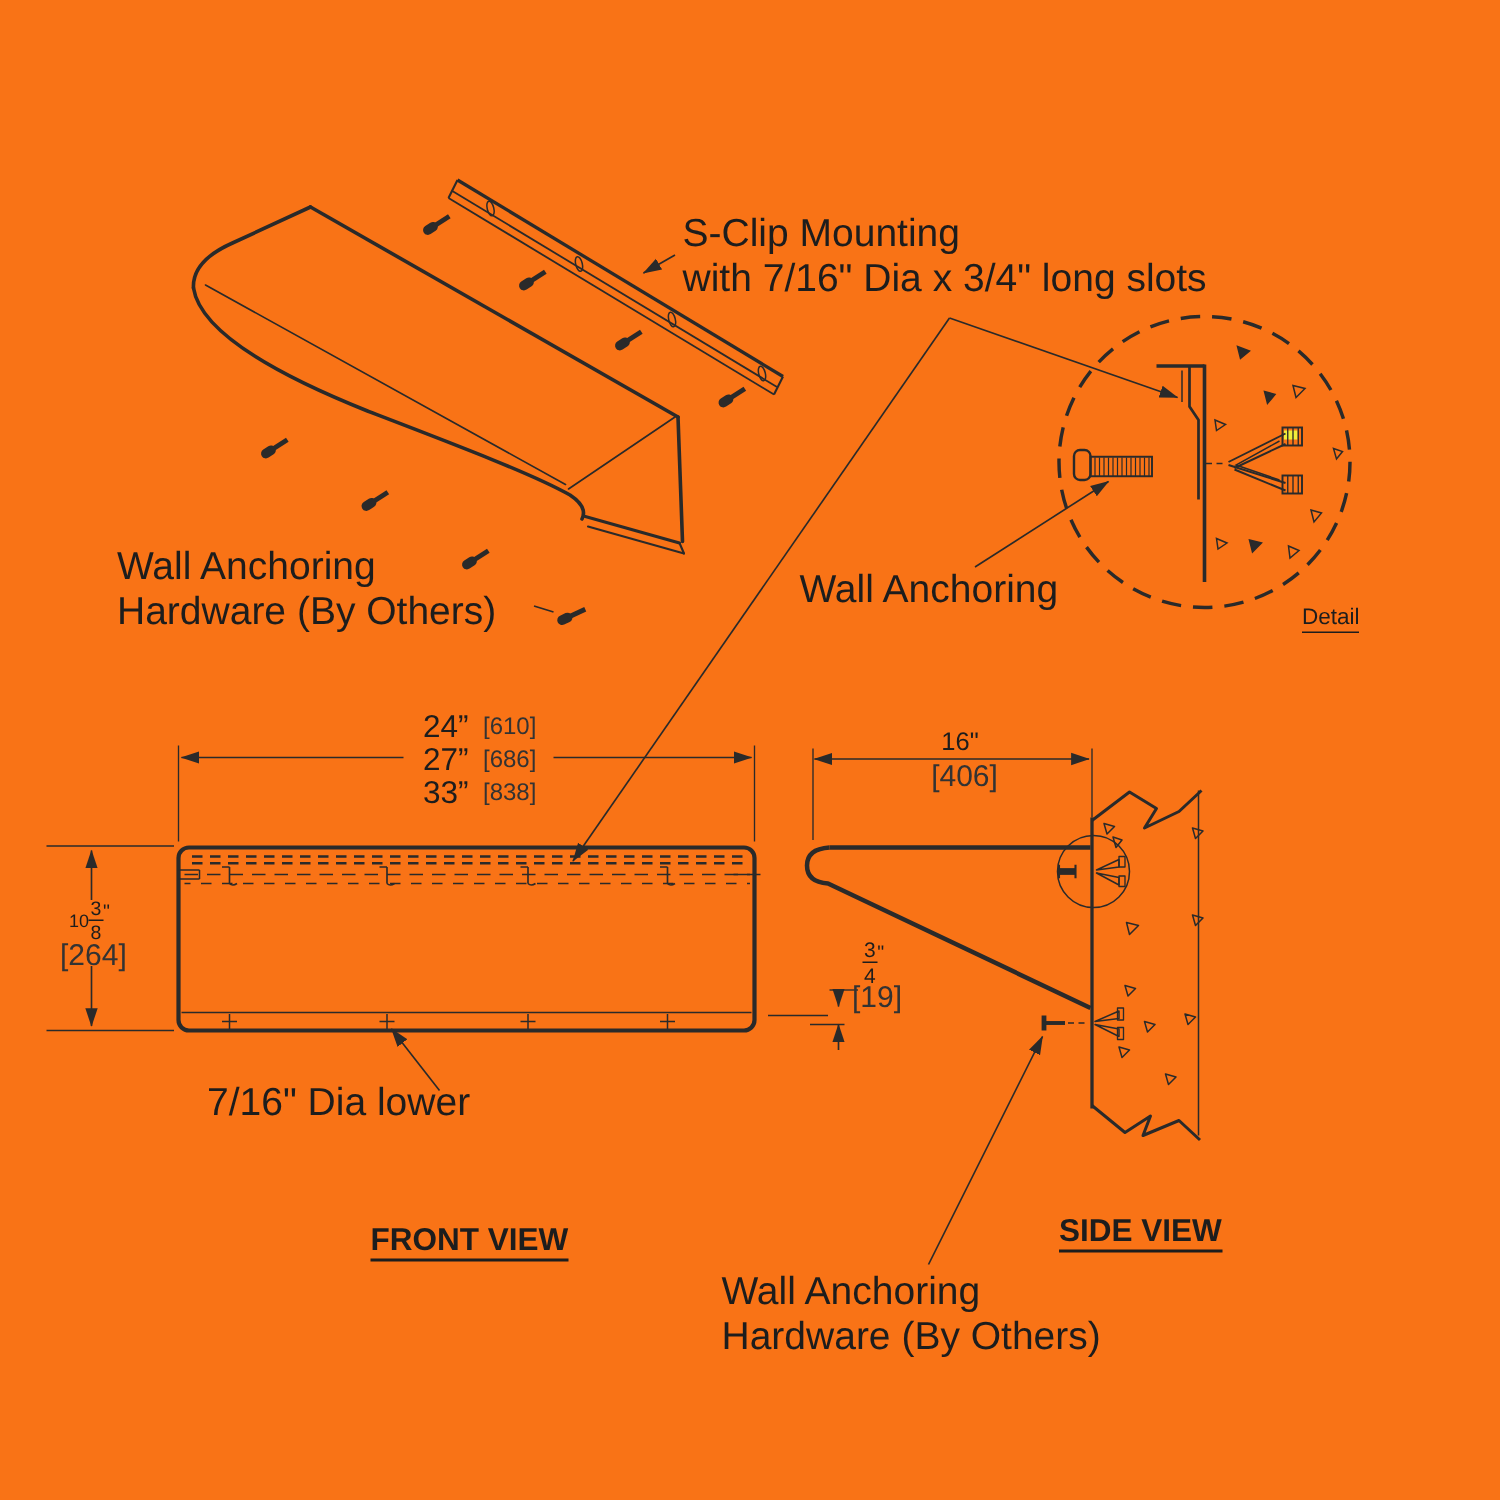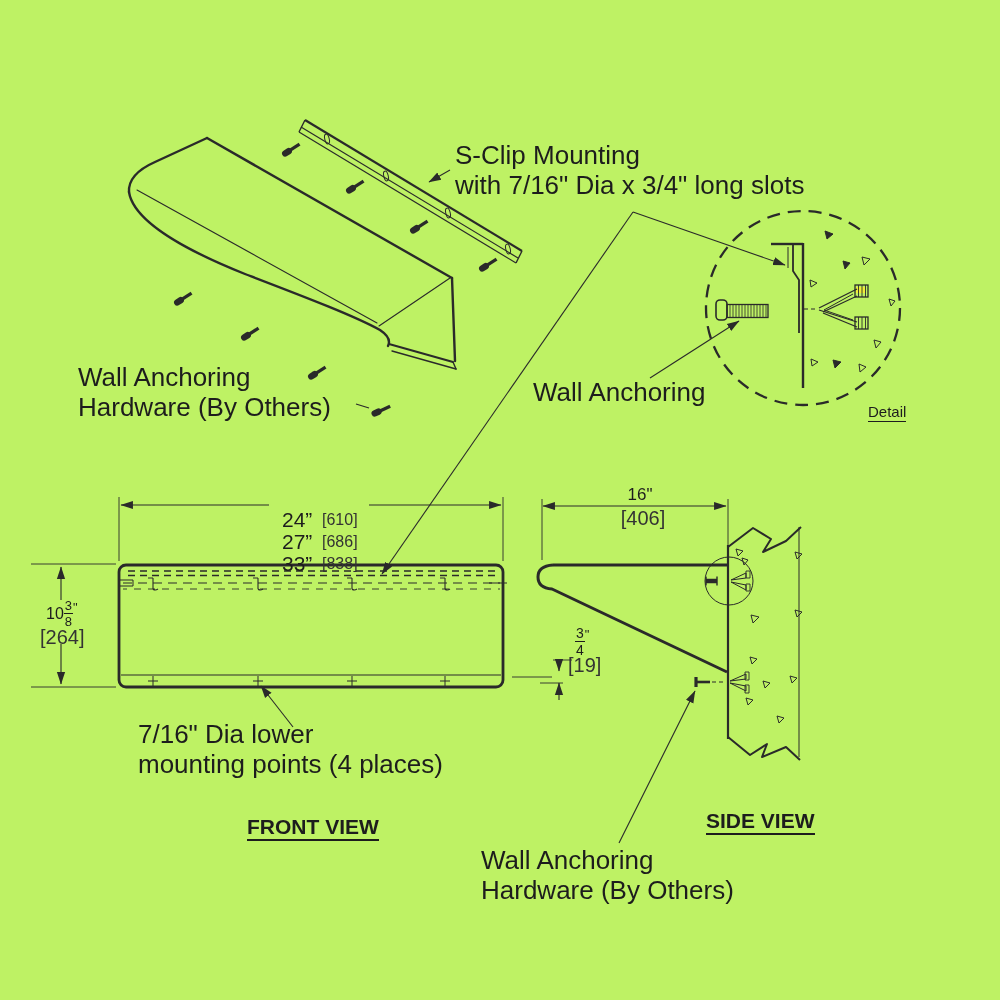--- a/index.html
+++ b/index.html
@@ -1,34 +1,34 @@
 <!DOCTYPE html>
 <html><head>
 <meta charset="utf-8">
 <style>
   html,body{margin:0;padding:0;}
   #stage{
     position:relative;width:1000px;height:1000px;
-    background:#bef264;overflow:hidden;
+    background:#f97316;overflow:hidden;
     font-family:"Liberation Sans", sans-serif;
     color:#1d1d1d;
   }
   svg{position:absolute;left:0;top:0;}
   .lbl{position:absolute;font-size:26px;line-height:30px;color:#1d1d1d;white-space:nowrap;}
   .viewtitle{position:absolute;font-size:21px;font-weight:bold;white-space:nowrap;margin-top:16px;}
   .viewtitle span{border-bottom:2.5px solid #1d1d1d;padding-bottom:1px;}
   .detail-lbl{position:absolute;font-size:15px;white-space:nowrap;}
   .detail-lbl span{border-bottom:1.5px solid #1d1d1d;padding-bottom:1px;}
-  .dimrow{position:absolute;white-space:nowrap;margin-top:35px;}
+  .dimrow{position:absolute;white-space:nowrap;}
   .dimrow .inch{display:inline-block;width:40px;font-size:21px;}
   .dimrow .mm{font-size:16px;color:#333;vertical-align:2px;}
   .mmval{position:absolute;font-size:20px;color:#333;white-space:nowrap;}
   .center{transform:translateX(-50%);}
   .fracblock{position:absolute;white-space:nowrap;display:flex;align-items:flex-start;}
-  .whole{font-size:16px;line-height:18px;padding-top:6px;text-align:right;}
+  .whole{font-size:12px;line-height:18px;padding-top:6px;text-align:right;}
   .frac{display:inline-flex;flex-direction:column;align-items:center;font-size:13px;line-height:13px;}
   .frac .num{border-bottom:1.4px solid #1d1d1d;padding:0 1px 1px 1px;}
   .frac .den{padding-top:1px;}
   .unit{font-size:13px;line-height:13px;padding-top:2px;}
   .dim16{position:absolute;font-size:17px;white-space:nowrap;}
 </style>
 </head>
 <body>
 
 <div id="stage">
@@ -219,21 +219,20 @@
     <div>Wall Anchoring</div>
   </div>
 
   <div class="lbl" style="left:481px;top:845px">
     <div>Wall Anchoring</div>
     <div>Hardware (By Others)</div>
   </div>
 
   <div class="lbl" style="left:138px;top:719px">
     <div>7/16" Dia lower</div>
-    <div>mounting points (4 places)</div>
   </div>
 
   <div class="detail-lbl" style="left:868px;top:403px">
     <span>Detail</span>
   </div>
 
   <div class="viewtitle" style="left:247px;top:799px">
     <span>FRONT VIEW</span>
   </div>
 

